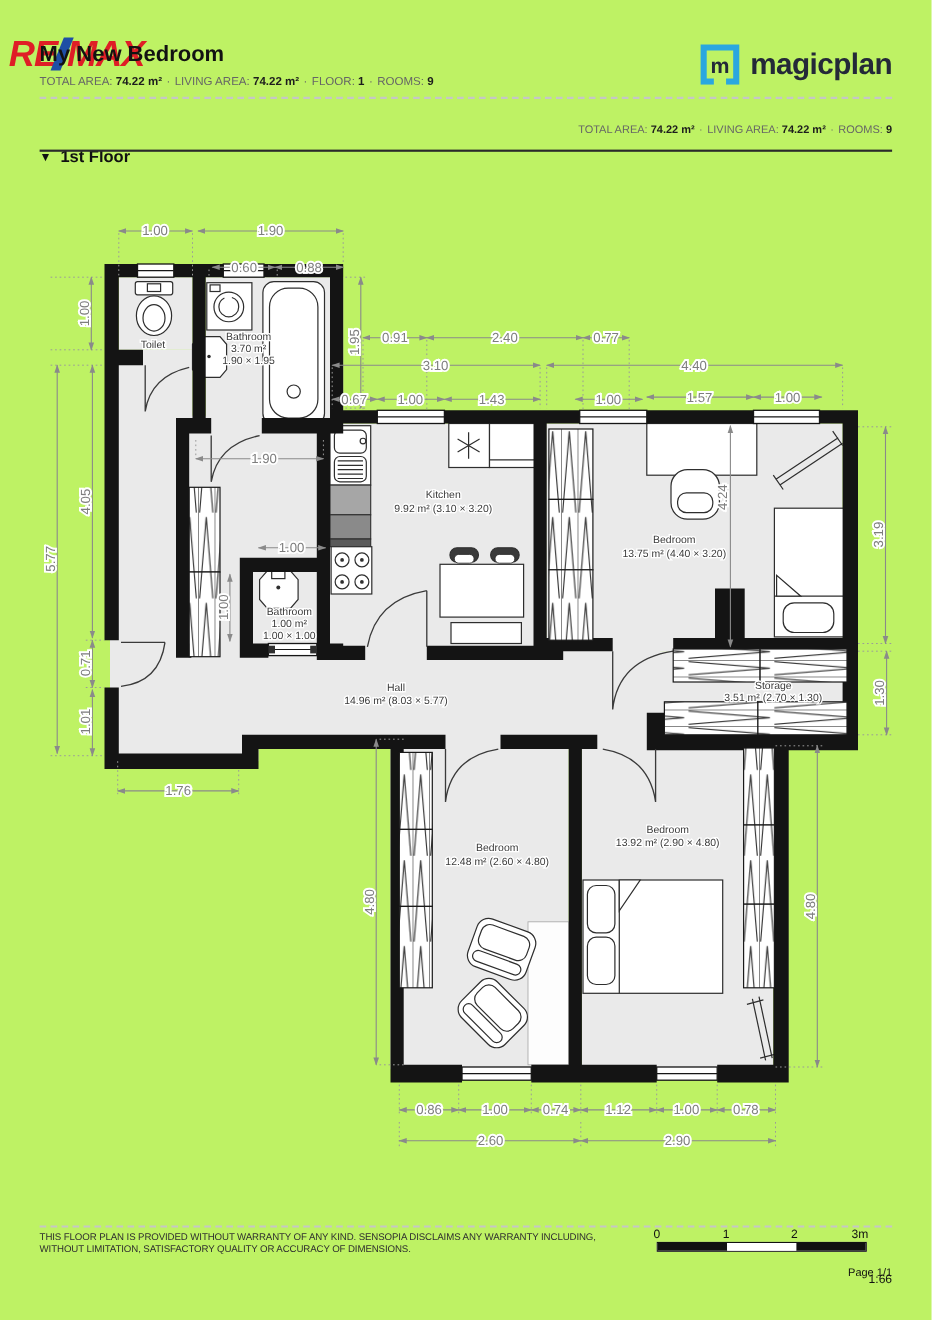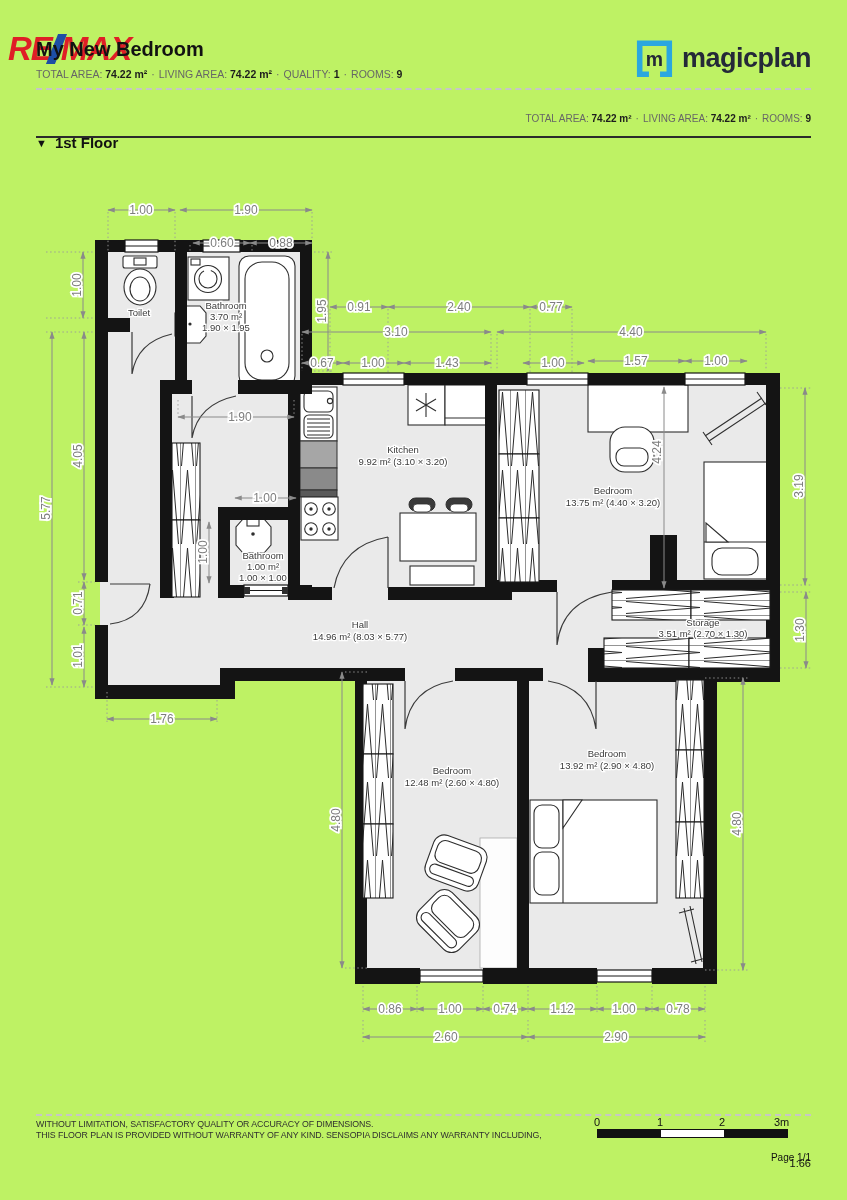--- a/index.html
+++ b/index.html
@@ -54,21 +54,21 @@
   .pageno{position:absolute;right:36px;top:1152px;font-size:10px;color:#111;text-align:right;}
 </style>
 </head>
 <body>
 
 <div class="page">
 
   <div class="remax"><span>RE</span><span class="slash"></span><span>MAX</span></div>
   <h1 class="title">My New Bedroom</h1>
   <div class="stats">
-    <span>TOTAL AREA:</span> <b>74.22 m²</b><span class="dot">·</span><span>LIVING AREA:</span> <b>74.22 m²</b><span class="dot">·</span><span>QUALITY:</span> <b>1</b><span class="dot">·</span><span>ROOMS:</span> <b>9</b>
+    <span>TOTAL AREA:</span> <b>74.22 m²</b><span class="dot">·</span><span>LIVING AREA:</span> <b>74.22 m²</b><span class="dot">·</span><span>FLOOR:</span> <b>1</b><span class="dot">·</span><span>ROOMS:</span> <b>9</b>
   </div>
   <div class="mplogo">
     <svg class="mpicon" viewBox="0 0 40 40">
       <path d="M14,37 H4 V3.5 H36 V37 H26" fill="none" stroke="#2AA7DF" stroke-width="6"></path>
       <text x="20" y="28.5" font-size="21" font-weight="800" fill="#242938" text-anchor="middle">m</text>
     </svg>
     <span class="mptext">magicplan</span>
   </div>
   <div class="sep-dash" style="top:88px;"></div>
 
@@ -450,22 +450,22 @@
       </g>
       <g>
         <text class="rn" x="607" y="757">Bedroom</text>
         <text class="rn" x="607" y="769">13.92 m² (2.90 × 4.80)</text>
       </g>
     </g>
   </svg>
 
   <div class="sep-dash" style="top:1114px;"></div>
   <div class="disc">
+    <div>THIS FLOOR PLAN IS PROVIDED WITHOUT WARRANTY OF ANY KIND. SENSOPIA DISCLAIMS ANY WARRANTY INCLUDING,</div>
     <div>WITHOUT LIMITATION, SATISFACTORY QUALITY OR ACCURACY OF DIMENSIONS.</div>
-    <div>THIS FLOOR PLAN IS PROVIDED WITHOUT WARRANTY OF ANY KIND. SENSOPIA DISCLAIMS ANY WARRANTY INCLUDING,</div>
   </div>
   <div class="sticks">
     <span style="left:594px;">0</span>
     <span style="left:657px;">1</span>
     <span style="left:719px;">2</span>
     <span style="left:774px;">3m</span>
   </div>
   <div class="scalebar">
     <span class="sb1"></span>
       <span class="sb2"></span>

